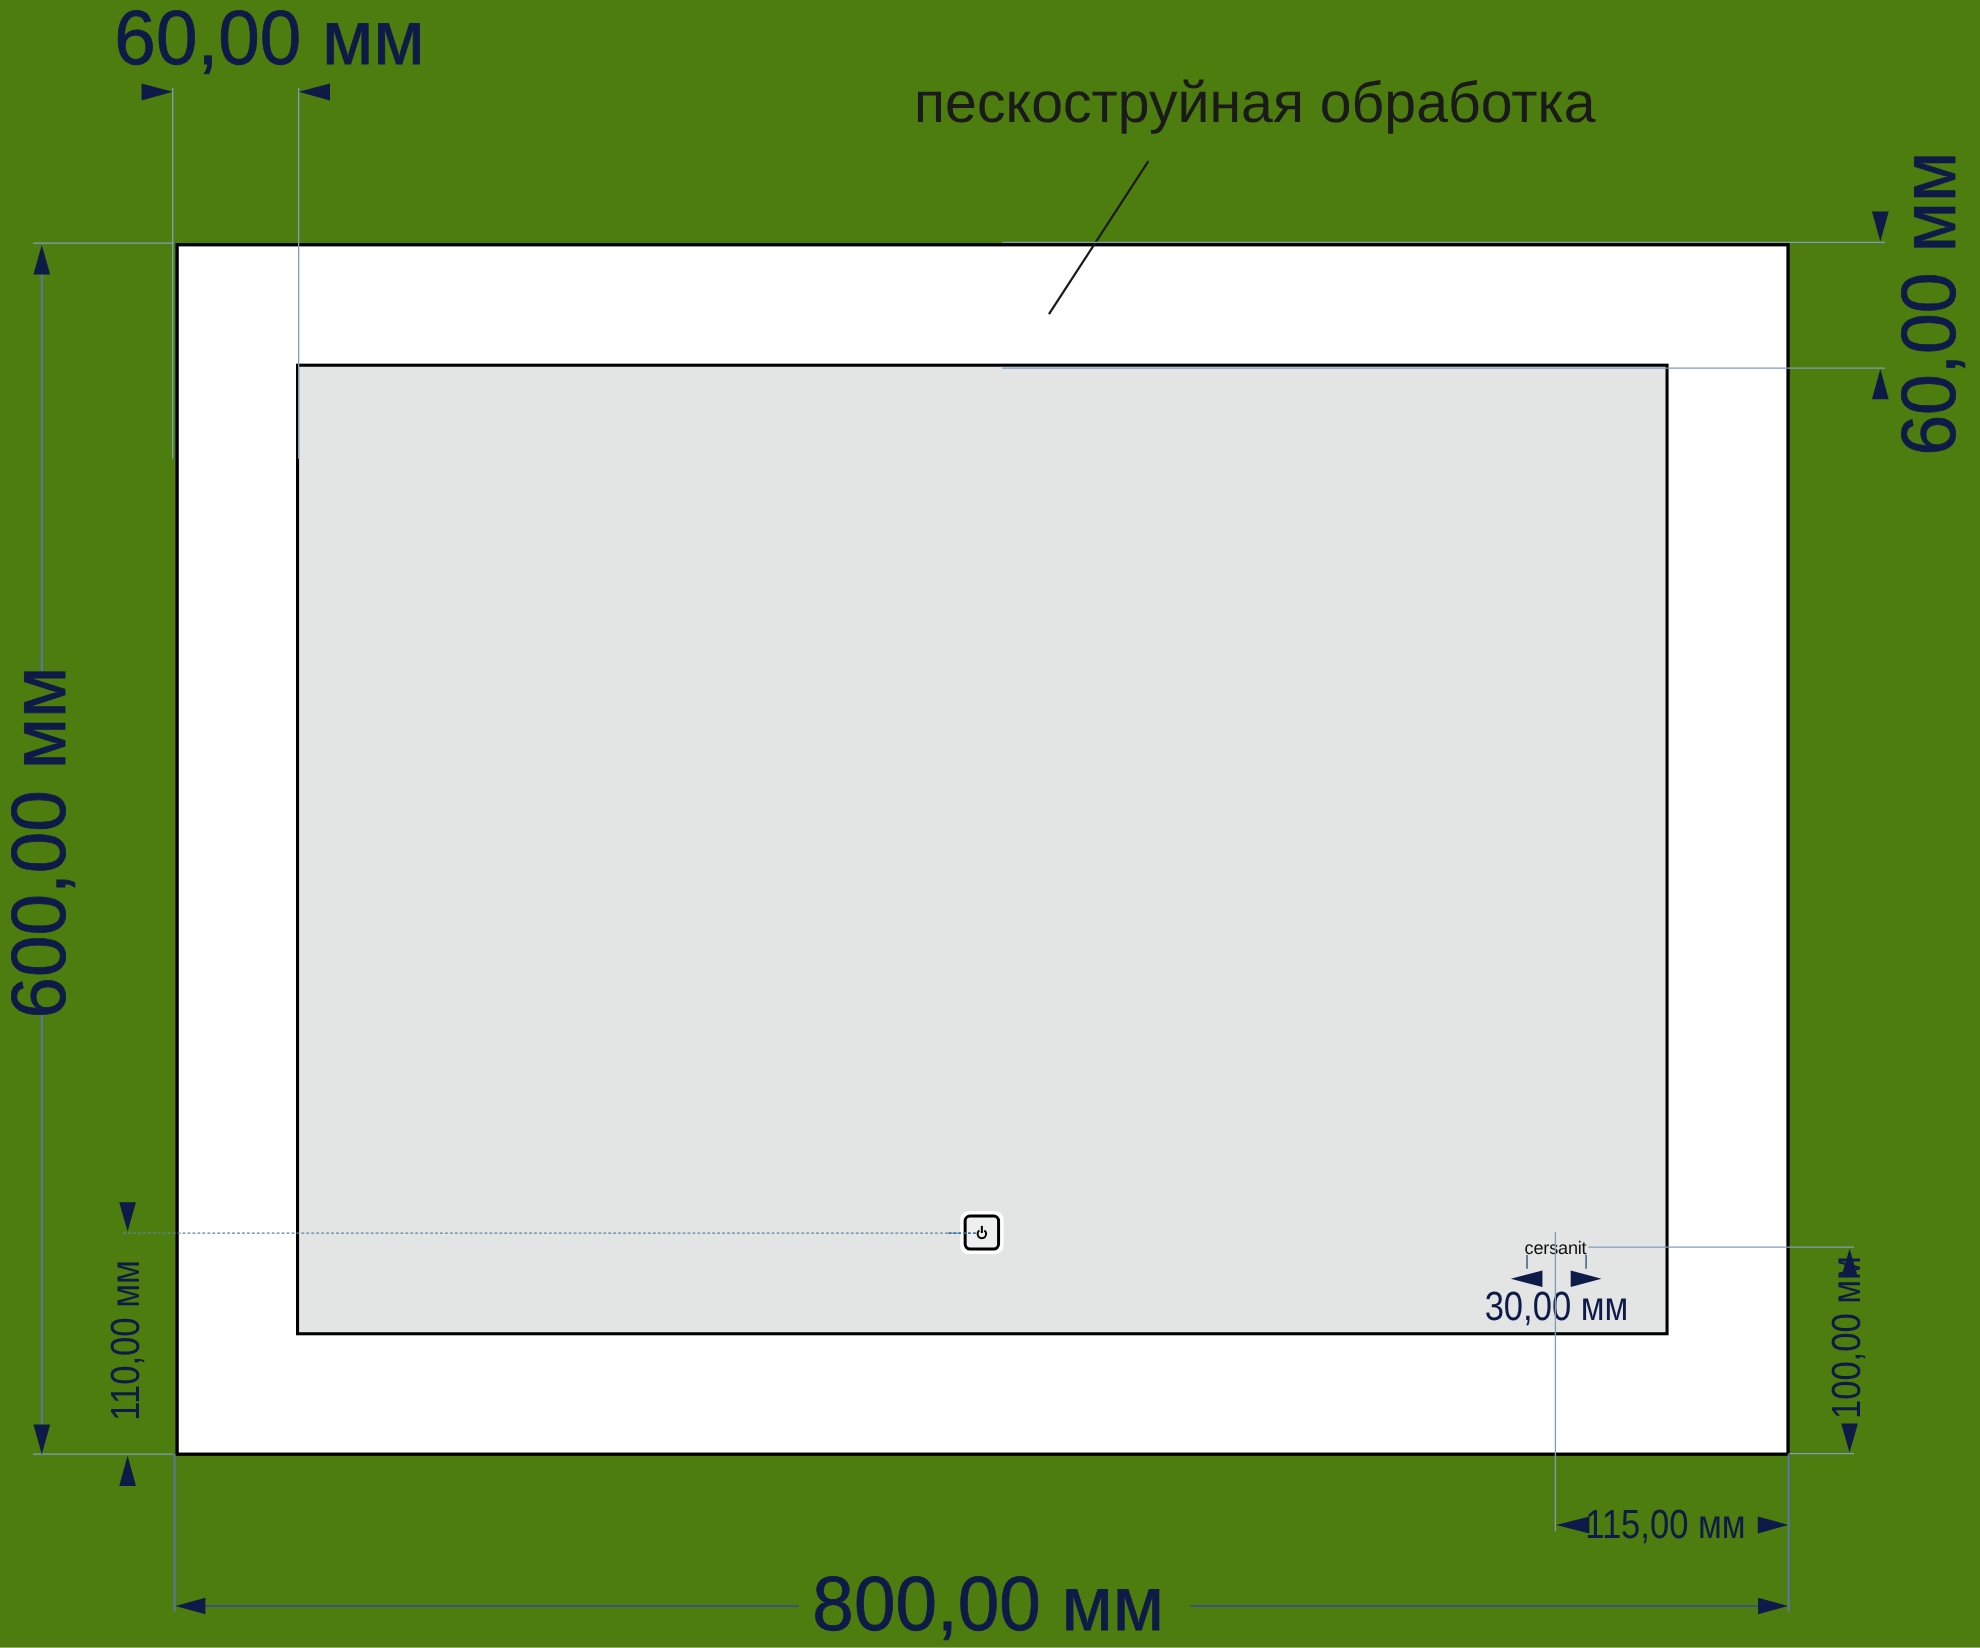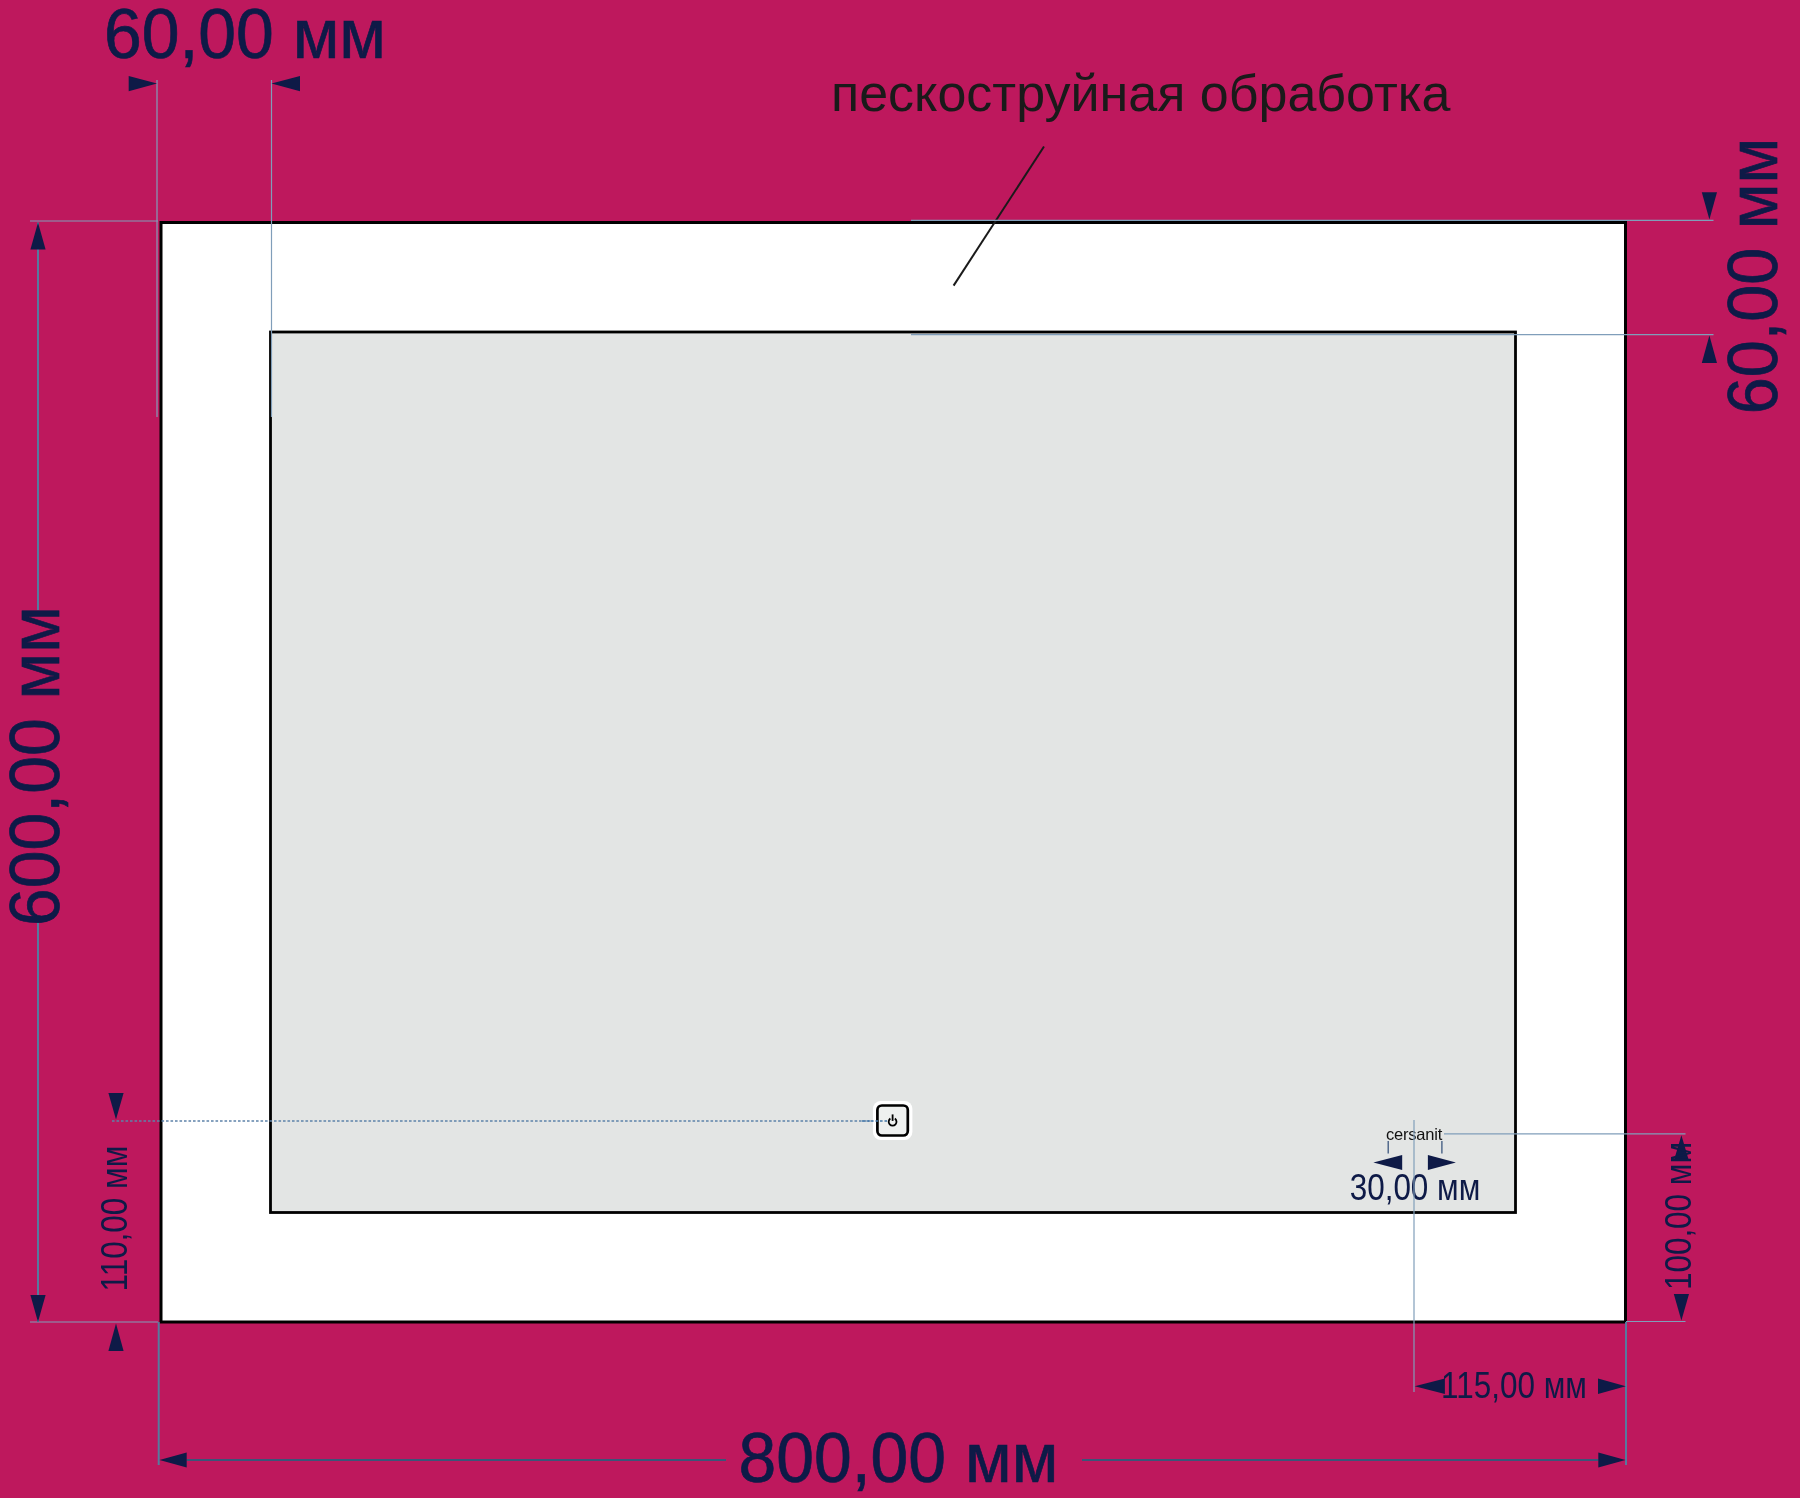--- a/index.html
+++ b/index.html
@@ -1,16 +1,16 @@
 <!DOCTYPE html>
 <html><head>
 <meta charset="utf-8">
 <style>
   html,body{margin:0;padding:0;background:#fff;}
-  #canvas{position:relative;width:1800px;height:1498px;background:#be185d;overflow:hidden;
+  #canvas{position:relative;width:1800px;height:1498px;background:#4d7c0f;overflow:hidden;
           font-family:"Liberation Sans",sans-serif;}
   svg text{font-family:"Liberation Sans",sans-serif;}
 </style>
 </head>
 <body>
 <div id="canvas">
 <svg width="1800" height="1498" viewBox="0 0 1800 1498">
 
   <rect x="161" y="222.5" width="1464.5" height="1099.5" fill="#ffffff" stroke="#000000" stroke-width="3"></rect>
 

